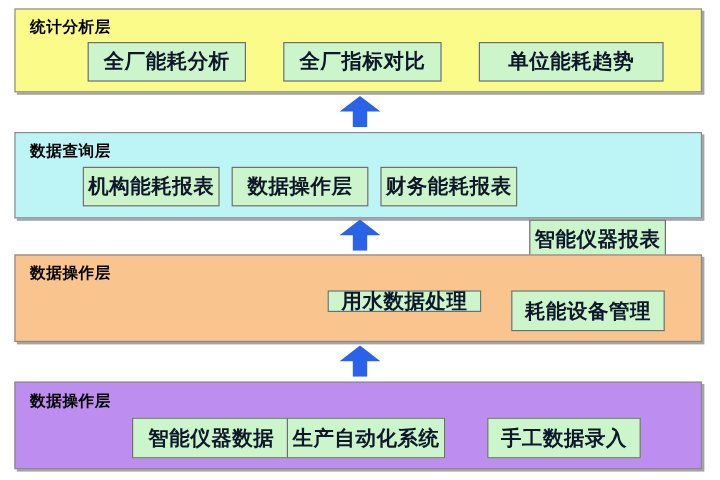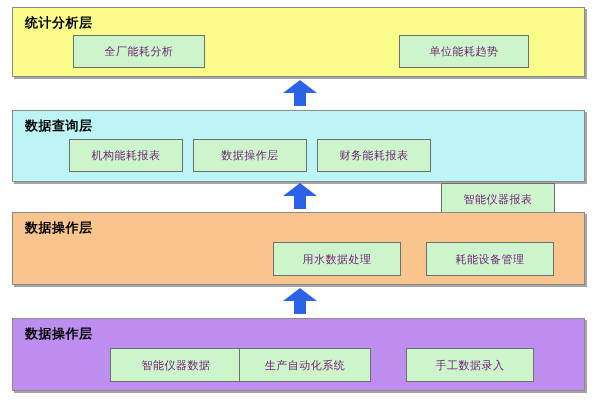--- a/index.html
+++ b/index.html
@@ -36,43 +36,45 @@
     font-weight: bold;
     color: #000000;
     letter-spacing: 0.5px;
     white-space: nowrap;
   }
   .node {
     position: absolute;
     box-sizing: border-box;
     background: #ccf5cc;
     border: 1px solid #6f6f6f;
-    color: #701a75;
-    font-size: 11px;
+    color: #0f172a;
+    font-size: 17px;
     display: flex;
     align-items: center;
     justify-content: center;
     white-space: nowrap;
     letter-spacing: 0.5px;
+    font-weight: bold;
   }
   .arrow {
     position: absolute;
     width: 34px;
   }
   .arrow svg { display: block; }
 </style>
 </head>
 <body>
 
 <div id="diagram">
 
   <div class="layer" style="top:7px; height:70px; background:#fbfb8a;">
     <div class="layer-title">统计分析层</div>
     <div class="node" style="left:60px; top:27px; width:132px; height:33px;">全厂能耗分析</div>
-    <div class="node" style="left:386px; top:27px; width:130px; height:33px;">单位能耗趋势</div>
+    <div class="node" style="left:223px; top:27px; width:132px; height:33px;">全厂指标对比</div>
+    <div class="node" style="left:386px; top:27px; width:154px; height:33px;">单位能耗趋势</div>
   </div>
 
   <div class="arrow" style="left:283px; top:80px; height:26px;">
     <svg width="34" height="26" viewBox="0 0 34 26" aria-hidden="true">
       <polygon points="17,0 34,13 23,13 23,26 11,26 11,13 0,13" fill="#2a62e8"></polygon>
     </svg>
   </div>
 
   <div class="layer" style="top:110px; height:72px; background:#bdf5f7;">
     <div class="layer-title">数据查询层</div>
@@ -84,21 +86,21 @@
 
   <div class="arrow" style="left:283px; top:183px; height:26px;">
     <svg width="34" height="26" viewBox="0 0 34 26" aria-hidden="true">
       <polygon points="17,0 34,13 23,13 23,26 11,26 11,13 0,13" fill="#2a62e8"></polygon>
     </svg>
   </div>
 
   <div class="layer" style="top:212px; height:73px; background:#fac48e;">
     <div class="layer-title">数据操作层</div>
     <div class="layer-node-wrap"></div>
-    <div class="node" style="left:260px; top:29px; width:128px; height:34px;">用水数据处理</div>
+    <div class="node" style="left:260px; top:29px; width:128px; height:18px;">用水数据处理</div>
     <div class="node" style="left:413px; top:29px; width:128px; height:34px;">耗能设备管理</div>
   </div>
 
   <div class="arrow" style="left:283px; top:288px; height:26px;">
     <svg width="34" height="26" viewBox="0 0 34 26" aria-hidden="true">
       <polygon points="17,0 34,13 23,13 23,26 11,26 11,13 0,13" fill="#2a62e8"></polygon>
     </svg>
   </div>
 
   <div class="layer" style="top:318px; height:73px; background:#bd8ef0;">

